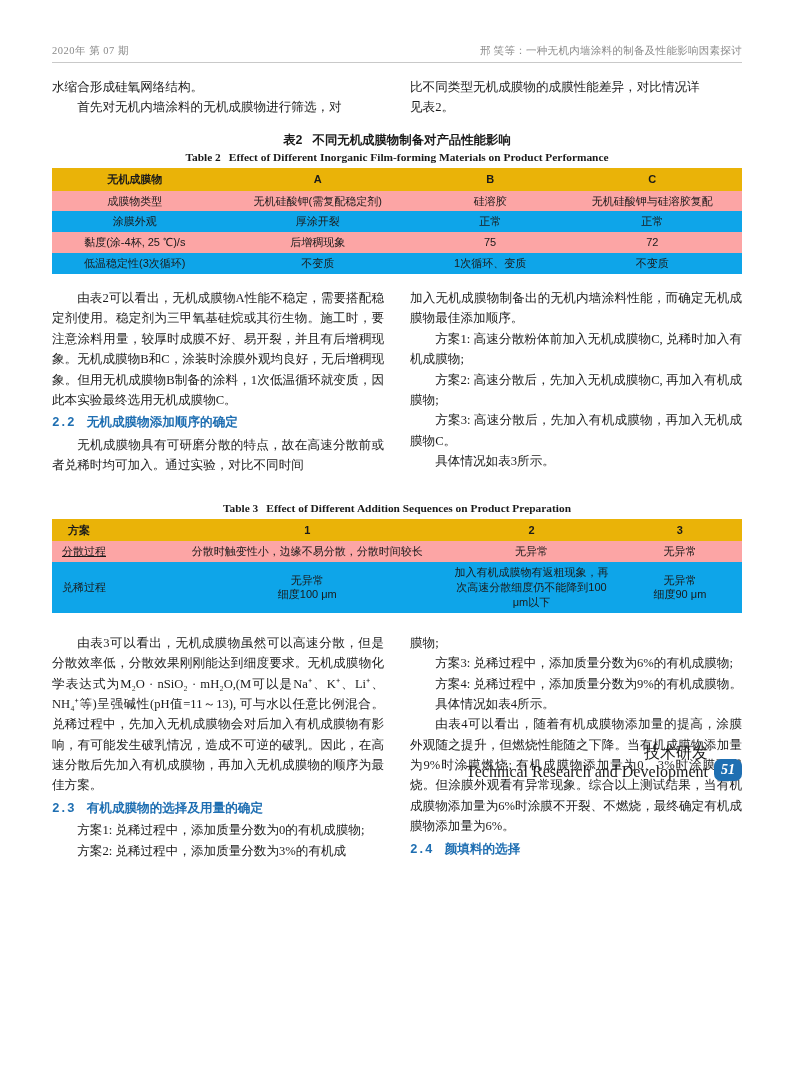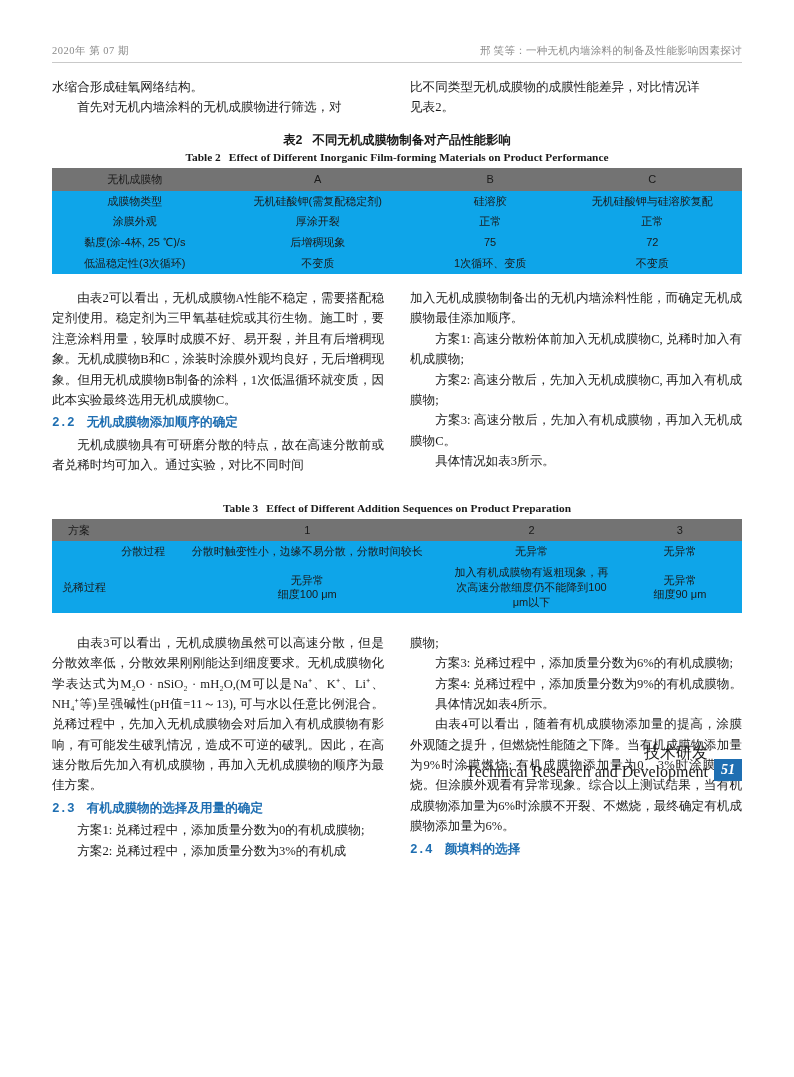--- a/index.html
+++ b/index.html
@@ -85,26 +85,26 @@
     table-layout: fixed;
   }
   table.data th, table.data td {
     text-align: center;
     vertical-align: middle;
     padding: 3px 4px;
     line-height: 1.35;
     border: none;
   }
   table.data thead th {
-    background: #737373;
-    font-weight: normal;
+    background: #eab308;
+    font-weight: bold;
     padding: 4px;
   }
   table.data tbody tr.alt td { background: #0ea5e9; }
-  table.data tbody tr td { background: #0ea5e9; }
+  table.data tbody tr td { background: #fca5a5; }
   table.data td.lead, table.data th.lead { text-align: center; }
   .pagenum {
     position: absolute;
     right: 52px;
     bottom: 21px;
     width: 28px;
     height: 22px;
     background: #1f6fb2;
     color: #ffffff;
     font-family: "Liberation Serif", serif;
@@ -221,21 +221,21 @@
       <thead>
         <tr>
           <th style="text-align:left; padding-left:16px;">方案</th>
           <th>1</th>
           <th>2</th>
           <th>3</th>
         </tr>
       </thead>
       <tbody>
         <tr>
-          <td style="text-align:right; padding-left:10px;">分散过程</td>
+          <td style="text-align:left; padding-left:10px;text-decoration:underline;">分散过程</td>
           <td>分散时触变性小，边缘不易分散，分散时间较长</td>
           <td>无异常</td>
           <td>无异常</td>
         </tr>
         <tr class="alt">
           <td style="text-align:left; padding-left:10px;">兑稀过程</td>
           <td style="white-space:pre-line;">无异常
 细度100 μm</td>
           <td>加入有机成膜物有返粗现象，再次高速分散细度仍不能降到100 μm以下</td>
           <td style="white-space:pre-line;">无异常
@@ -264,16 +264,16 @@
         <span class="num">2.4</span><span>颜填料的选择</span>
       </div>
     </div>
   </div>
 
   <div class="footer-wrap">
     <div class="footer-text">
       <div class="f-cn">技术研发</div>
       <div class="f-en">Technical Research and Development</div>
     </div>
-    <div class="pagenum" style="position:static;">51</div>
+    <div class="pagenum" style="position:static;border-radius:7px;">51</div>
   </div>
 
 </div>
 
 </body></html>

